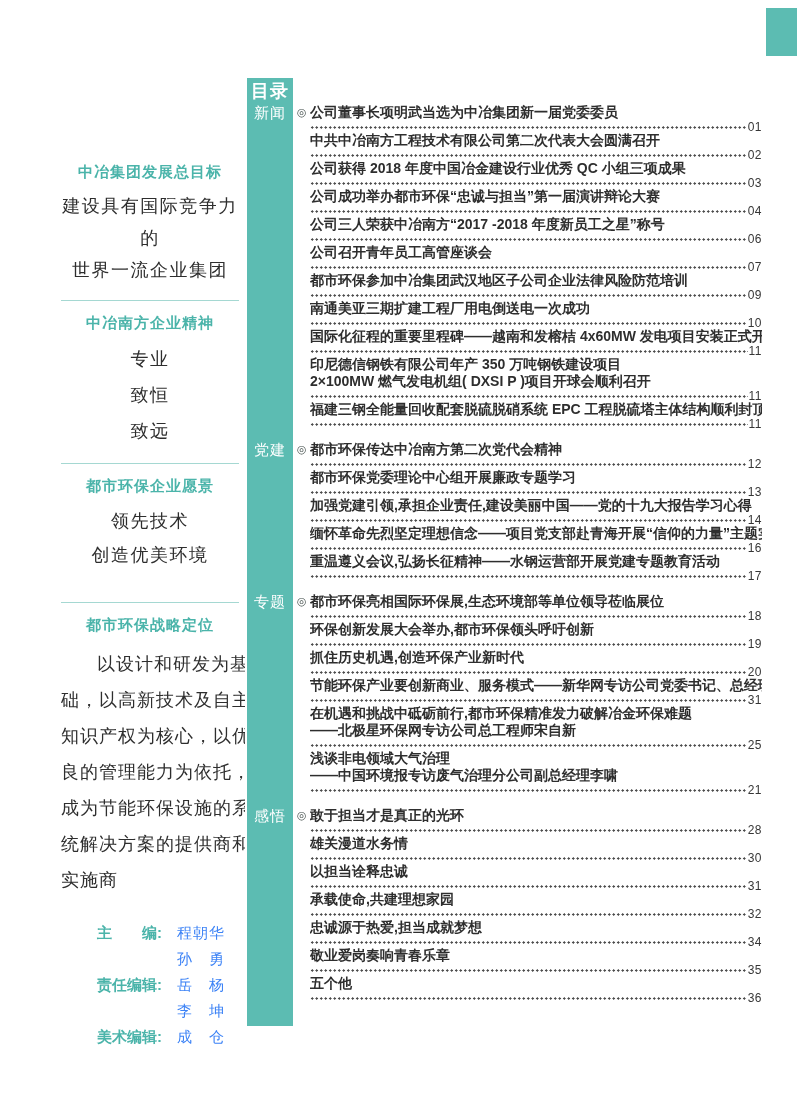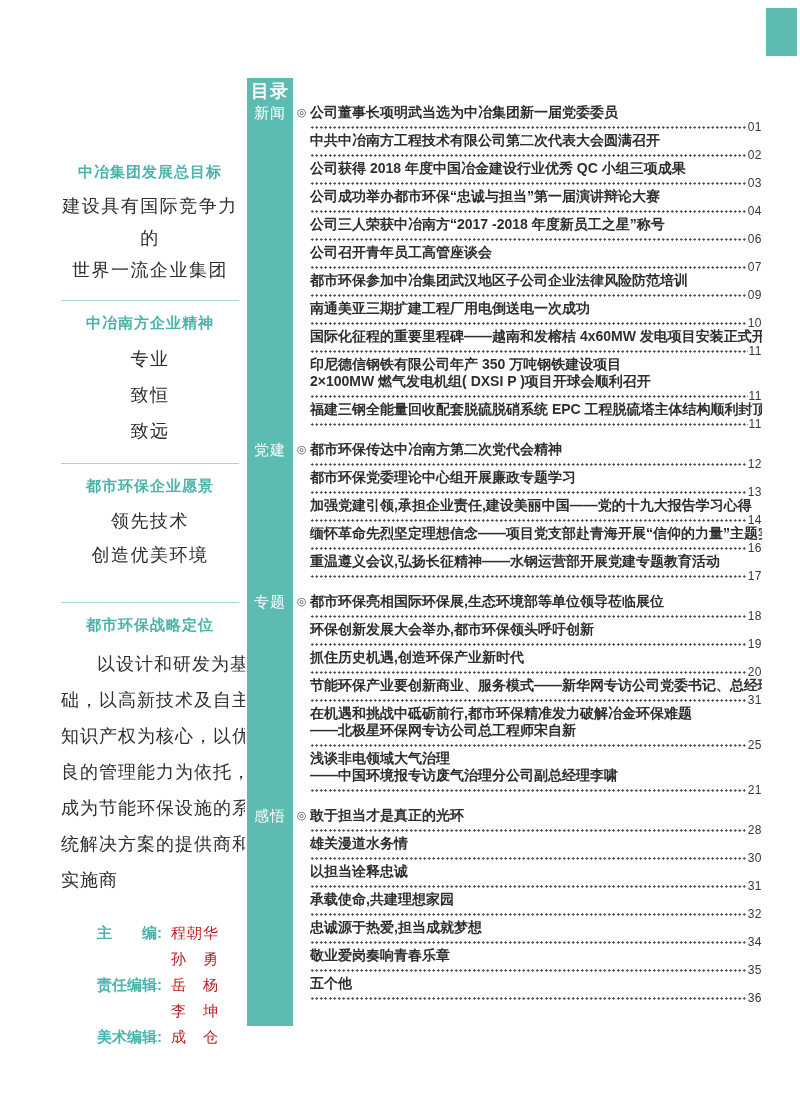--- a/index.html
+++ b/index.html
@@ -28,21 +28,21 @@
   .b1 .sb-line{line-height:36px}
   .b2 .sb-line{line-height:34px}
   .sb-divider{border:none;border-top:1px solid var(--divider);margin:14px 6px 0}
   .b2 + .sb-divider{margin-top:30px}
   .sb-para{margin-top:13px;text-align:left;padding-left:6px;font-family:"Liberation Serif",serif;font-size:18px;letter-spacing:1px}
   .sb-para .para-line{line-height:36px;white-space:nowrap;overflow:hidden}
   .sb-para .indent{text-indent:2em}
 
   .editors{margin-top:22px;margin-left:42px;display:grid;grid-template-columns:72px 1fr;text-align:left;font-size:15px;line-height:26px}
   .ed-label{color:var(--teal-text);font-weight:600;text-align:left;white-space:pre}
-  .ed-name{color:#b91c1c;margin-left:2px;white-space:pre;letter-spacing:1px}
+  .ed-name{color:#3b82f6;margin-left:8px;white-space:pre;letter-spacing:1px}
 
   
   .toc{position:absolute;left:247px;top:78px;width:515px}
   .toc-strip{position:absolute;left:0;top:0;width:46px;height:948px;background:var(--teal)}
   .toc-title{position:relative;width:46px;height:26px;line-height:26px;text-align:center;color:#fff;font-size:18px;font-weight:bold;letter-spacing:1px}
   .toc-section{display:flex;margin-bottom:12px;position:relative}
   .toc-section:last-child{margin-bottom:0}
   .sec-label{flex:none;width:46px;text-align:center;color:#fff;font-weight:normal;font-size:15px;letter-spacing:1px;line-height:17px;height:17px}
   .sec-bullet{flex:none;width:17px;text-align:center;font-size:11px;line-height:16px;color:#3e4a47}
   .sec-items{flex:1;min-width:0}

